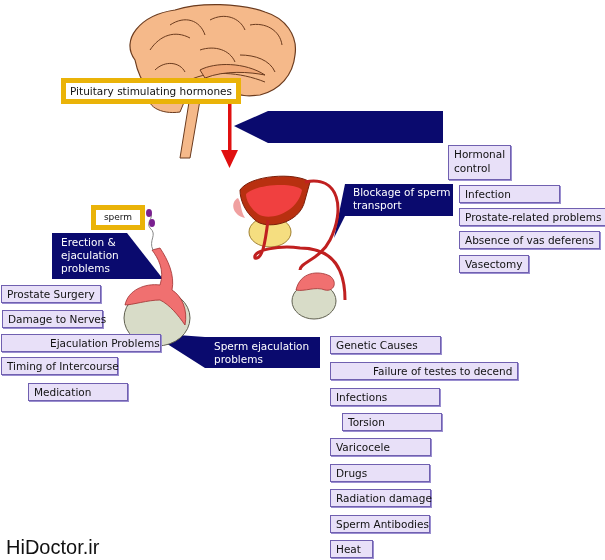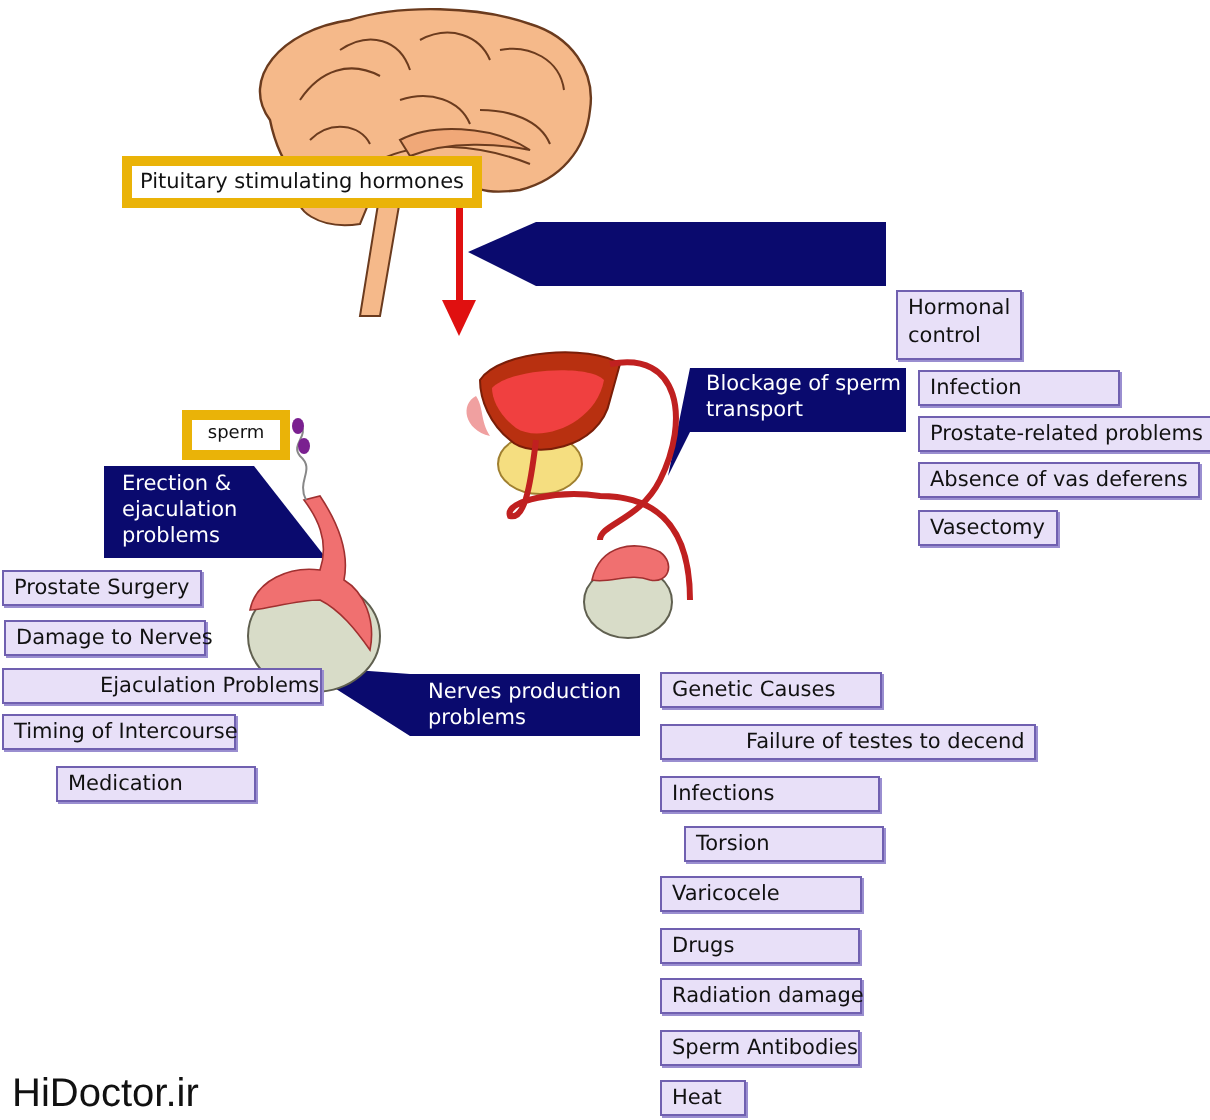--- a/index.html
+++ b/index.html
@@ -84,21 +84,21 @@
   <div>ejaculation</div>
   <div>problems</div>
 </div>
 <div class="box" style="left:1px;top:285px;width:88px;">Prostate Surgery</div>
 <div class="box" style="left:2px;top:310px;width:89px;text-align:center;">Damage to Nerves</div>
 <div class="box" style="left:1px;top:334px;width:105px;padding-left:48px;">Ejaculation Problems</div>
 <div class="box" style="left:1px;top:357px;width:105px;">Timing of Intercourse</div>
 <div class="box" style="left:1px;top:383px;width:88px;margin-left:27px;">Medication</div>
 
 <div class="callout" style="left:214px;top:340px;">
-  <div>Nerves production</div>
+  <div>Sperm ejaculation</div>
   <div>problems</div>
 </div>
 <div class="box" style="left:330px;top:336px;width:99px;">Genetic Causes</div>
 <div class="box" style="left:330px;top:362px;padding-left:42px;">Failure of testes to decend</div>
 <div class="box" style="left:330px;top:388px;width:98px;">Infections</div>
 <div class="box" style="left:342px;top:413px;width:88px;">Torsion</div>
 <div class="box" style="left:330px;top:438px;width:89px;">Varicocele</div>
 <div class="box" style="left:330px;top:464px;width:88px;">Drugs</div>
 <div class="box" style="left:330px;top:489px;width:89px;">Radiation damage</div>
 <div class="box" style="left:330px;top:515px;width:88px;">Sperm Antibodies</div>

